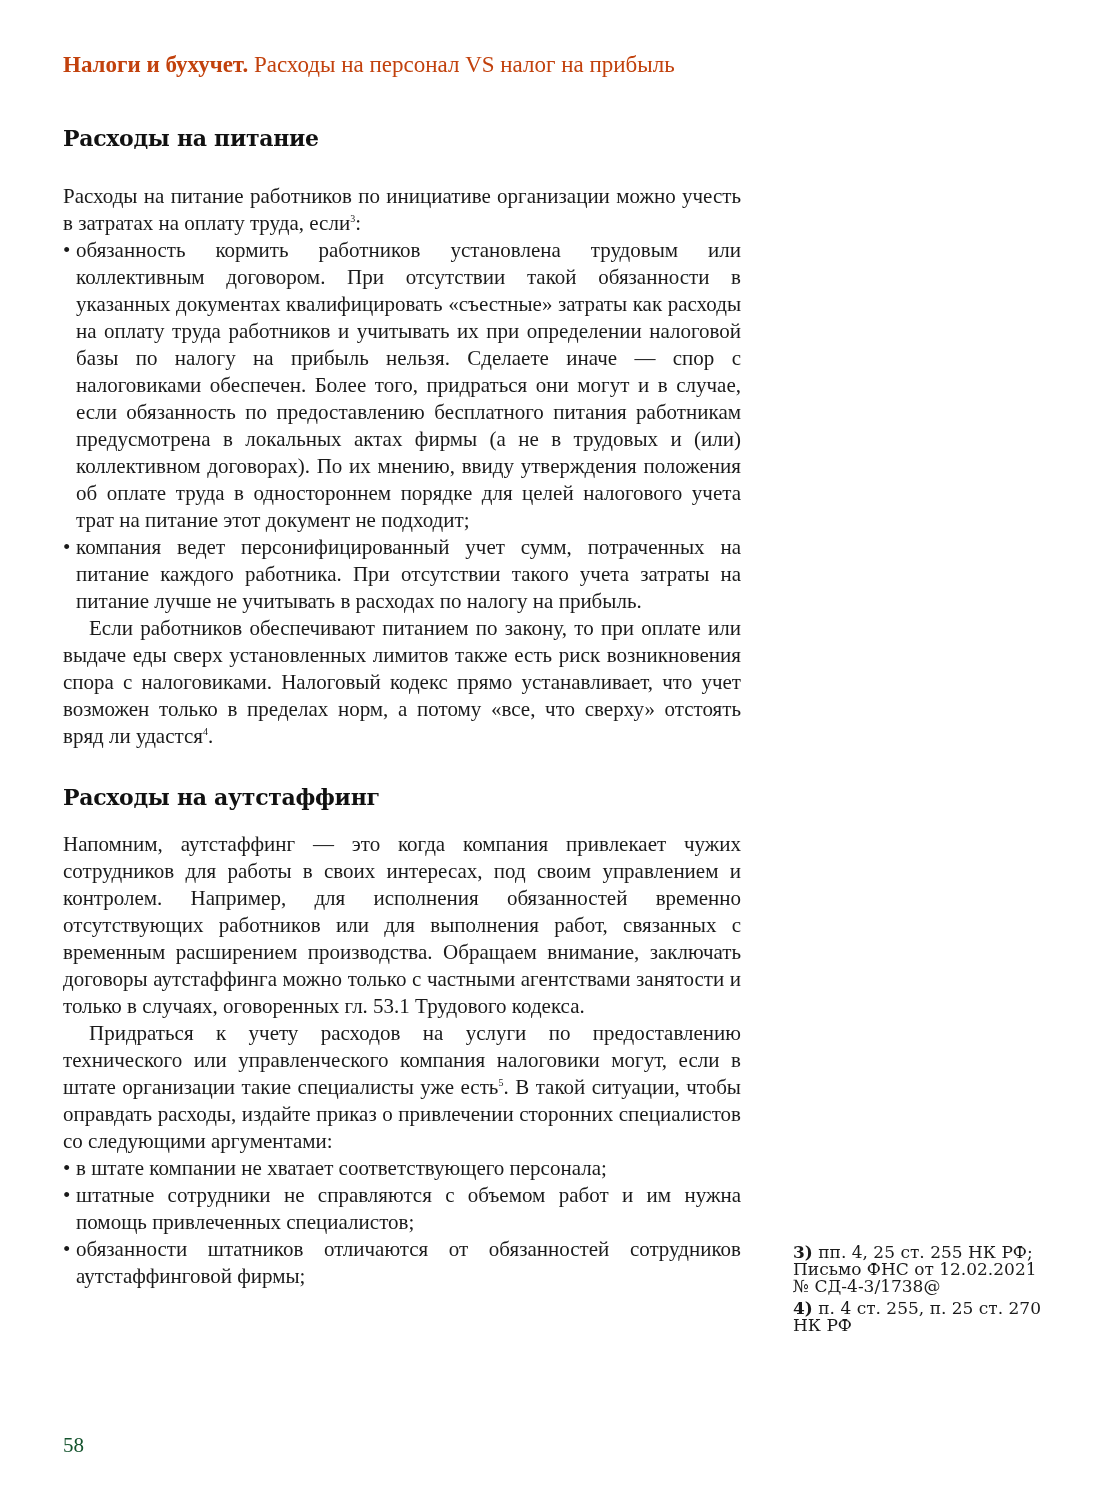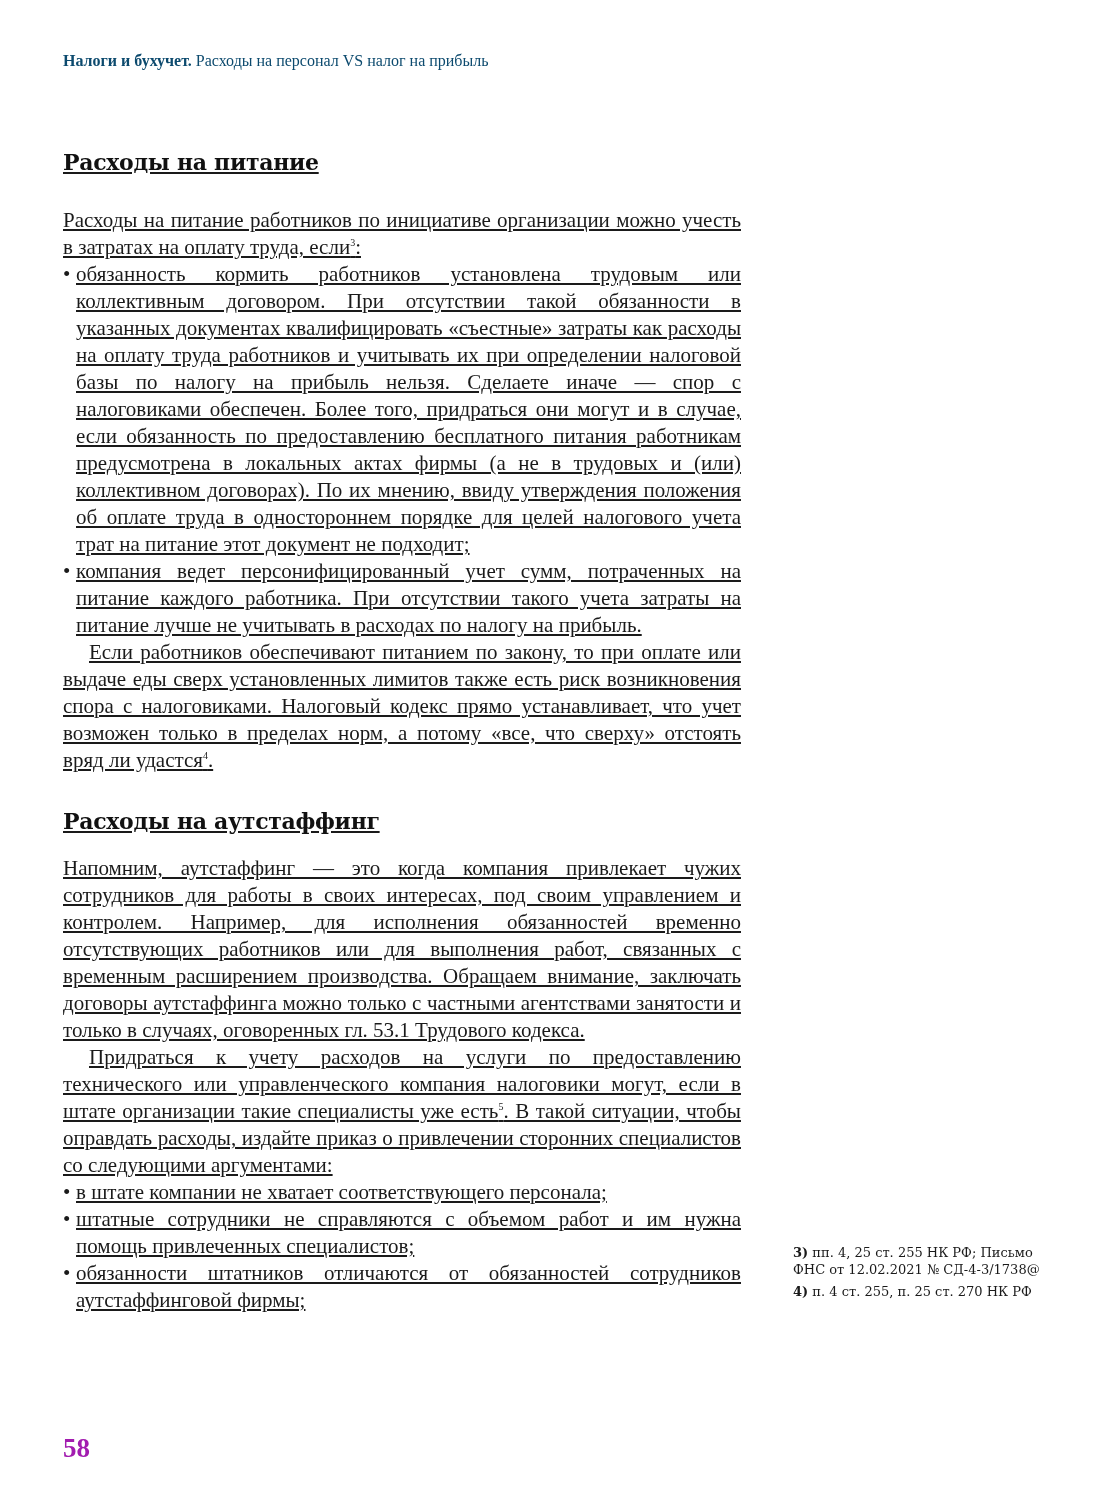--- a/index.html
+++ b/index.html
@@ -12,33 +12,32 @@
       height: 1500px;
       position: relative;
       overflow: hidden;
       font-family: "Liberation Serif", "DejaVu Serif", serif;
       color: #1a1a1a;
     }
     .running-header {
       position: absolute;
       left: 63px;
       top: 52px;
-      font-size: 16px;
-      color: #0c4a6e;
+      font-size: 23px;
+      color: #c2410c;
       white-space: nowrap;
     }
     .running-header .section {
       font-weight: bold;
     }
     .main-column {
       position: absolute;
       left: 63px;
-      top: 149px;
+      top: 125px;
       width: 678px;
-      text-decoration: underline;
     }
     h2 {
       font-family: "DejaVu Serif", serif;
       font-weight: bold;
       font-size: 22px;
       margin: 0;
       letter-spacing: -0.3px;
       color: #111;
     }
     .para {
@@ -77,37 +76,36 @@
     .sec1-heading { margin-top: 0; }
     .sec1-intro { margin-top: 32px; }
     .sec2-heading { margin-top: 34px; }
     .sec2-intro { margin-top: 21px; }
     .footnotes {
       position: absolute;
       left: 793px;
       top: 1244px;
       width: 250px;
       font-family: "DejaVu Serif", serif;
-      font-size: 13px;
+      font-size: 17px;
       line-height: 17px;
       color: #1a1a1a;
     }
     .footnote {
       margin-bottom: 5px;
     }
     .footnote .num {
       font-weight: bold;
     }
     .page-number {
       position: absolute;
       left: 63px;
       top: 1433px;
-      font-size: 27px;
-      color: #a21caf;
-      font-weight: bold;
+      font-size: 21px;
+      color: #14532d;
     }
   </style>
 </head>
 <body>
 
 <div class="running-header">
   <span class="section">Налоги и бухучет.</span>
   <span>Расходы на персонал VS налог на прибыль</span>
 </div>
 

